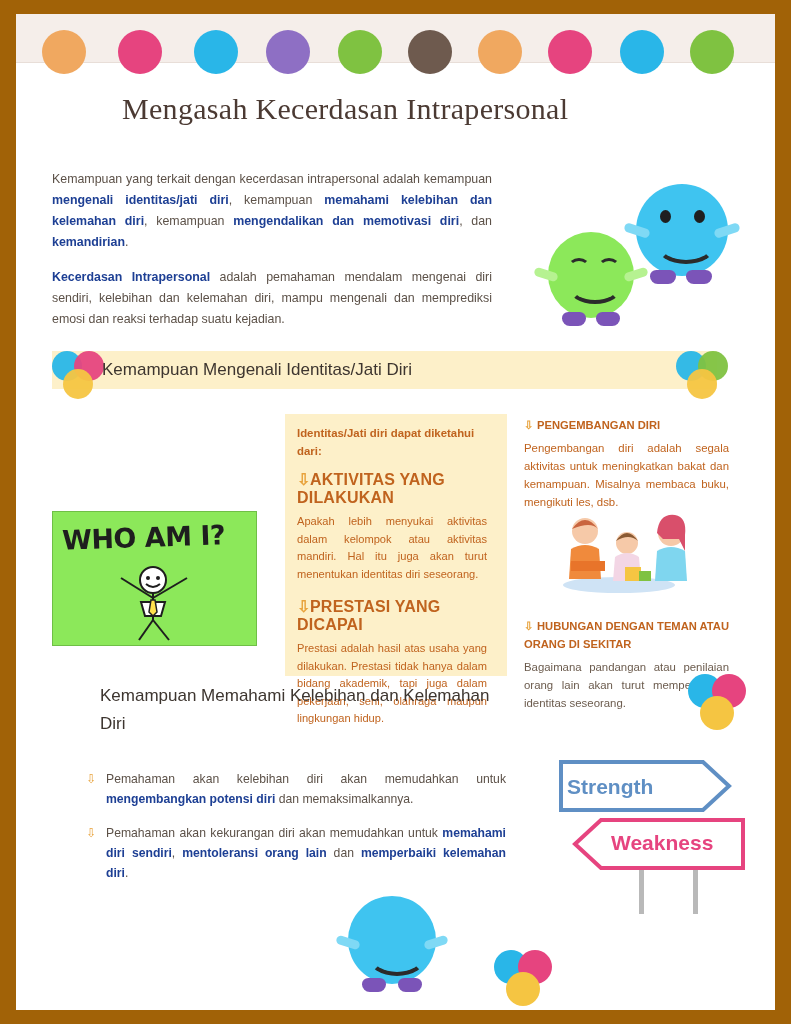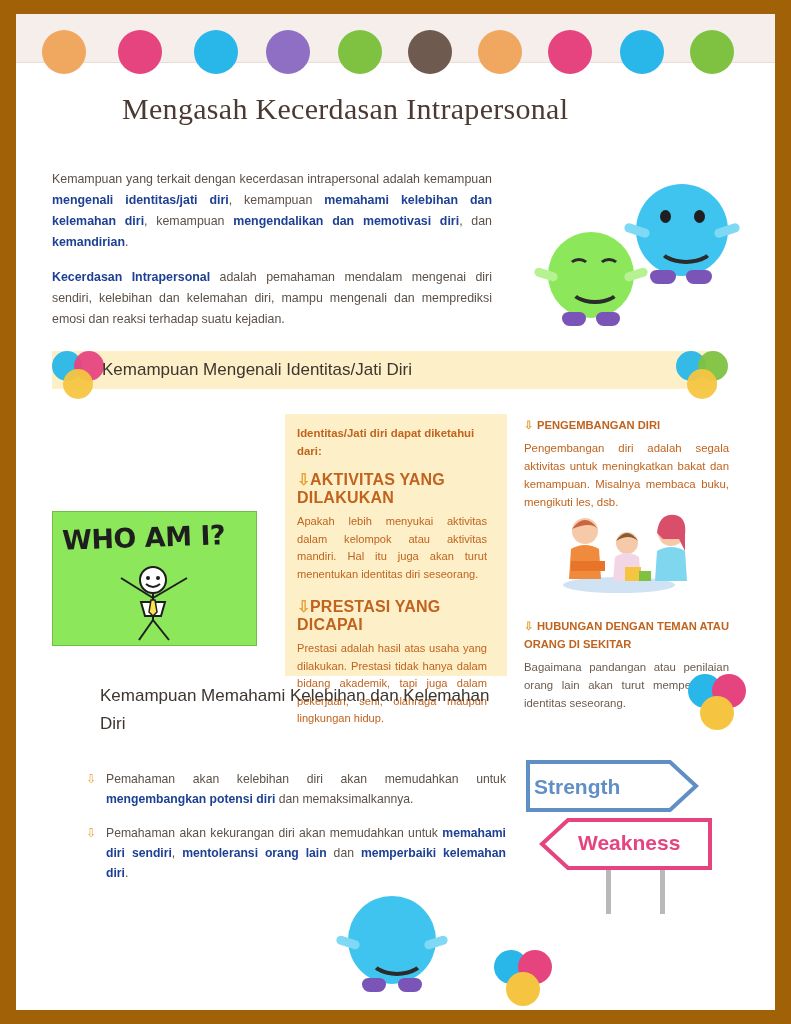--- a/index.html
+++ b/index.html
@@ -249,21 +249,21 @@
     font-size: 12.2px;
     line-height: 20px;
     color: #5c5148;
     text-align: justify;
   }
   .s3-list .li { position: relative; padding-left: 20px; margin-bottom: 14px; }
   .s3-list .li .bl { position: absolute; left: 0; top: 0; color: #e8a33d; }
   
   .sign {
     position: absolute;
-    left: 504px;
+    left: 537px;
     top: 740px;
     width: 200px;
     height: 160px;
   }
   .strength-txt {
     position: absolute;
     left: 14px; top: 21px;
     font-size: 21px; font-weight: bold; color: #5f8fc4;
     font-family: "Liberation Sans", sans-serif;
   }

